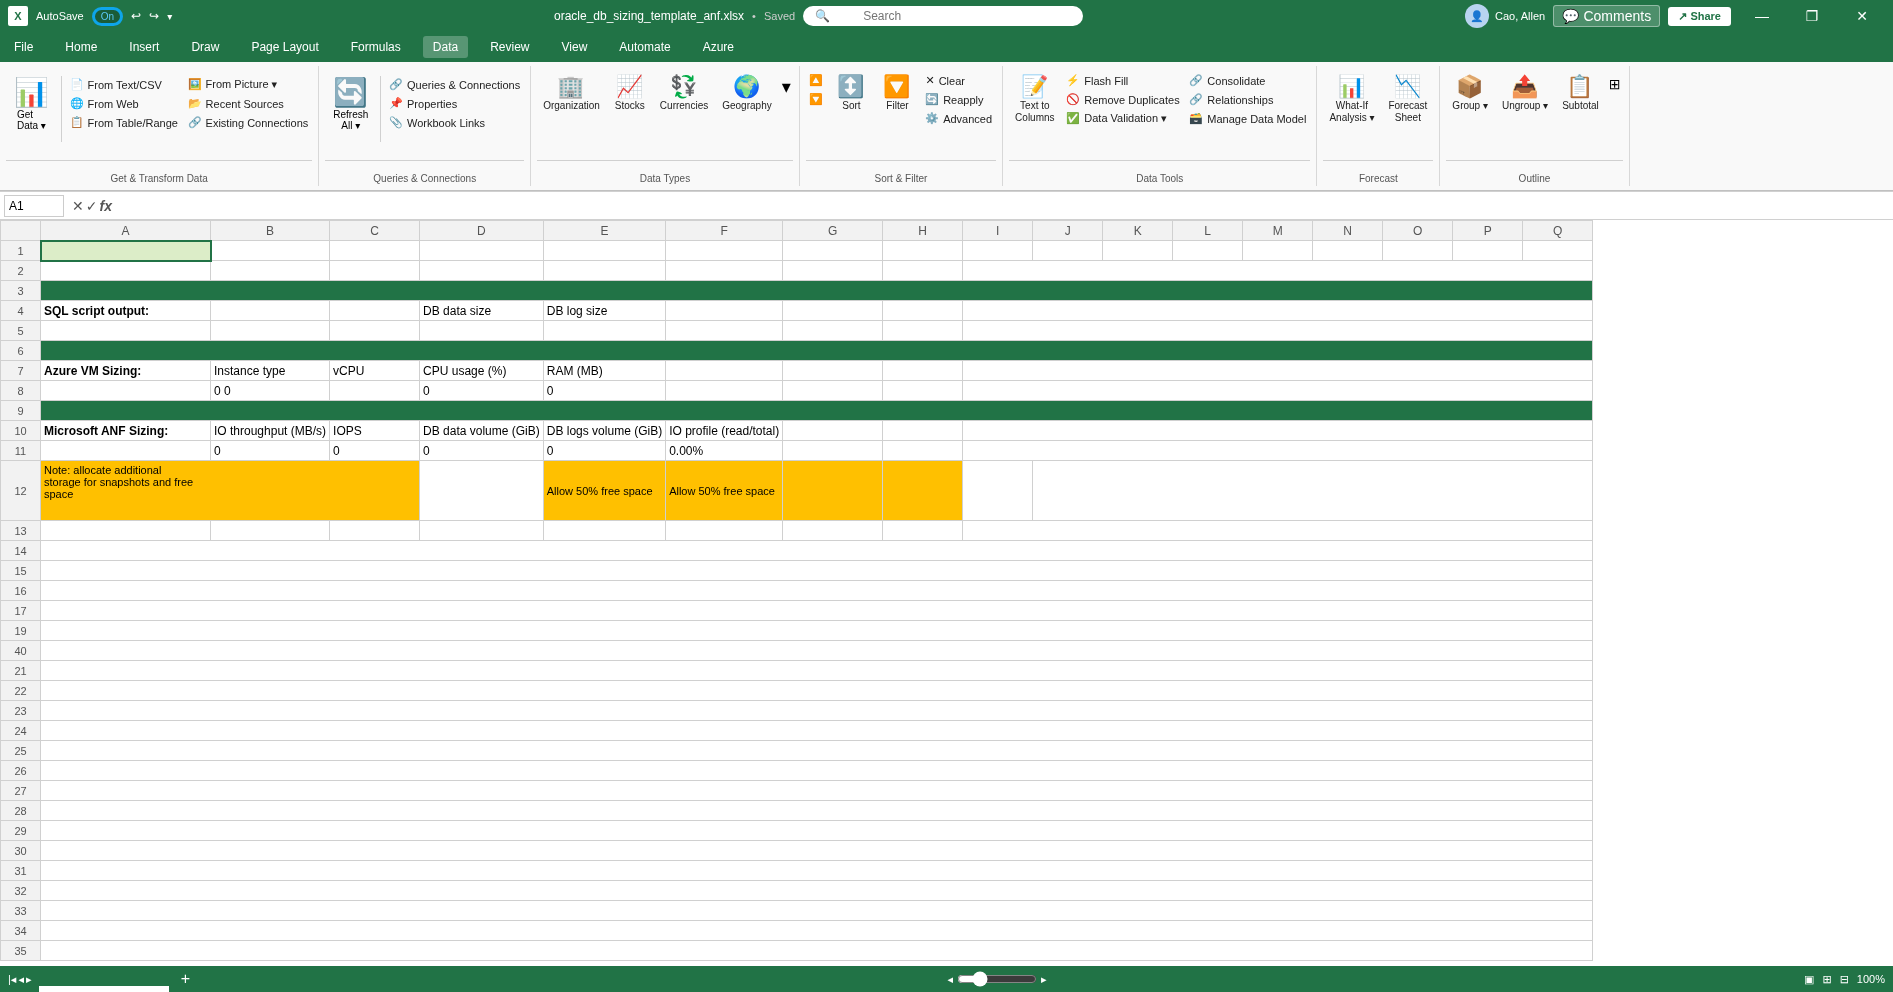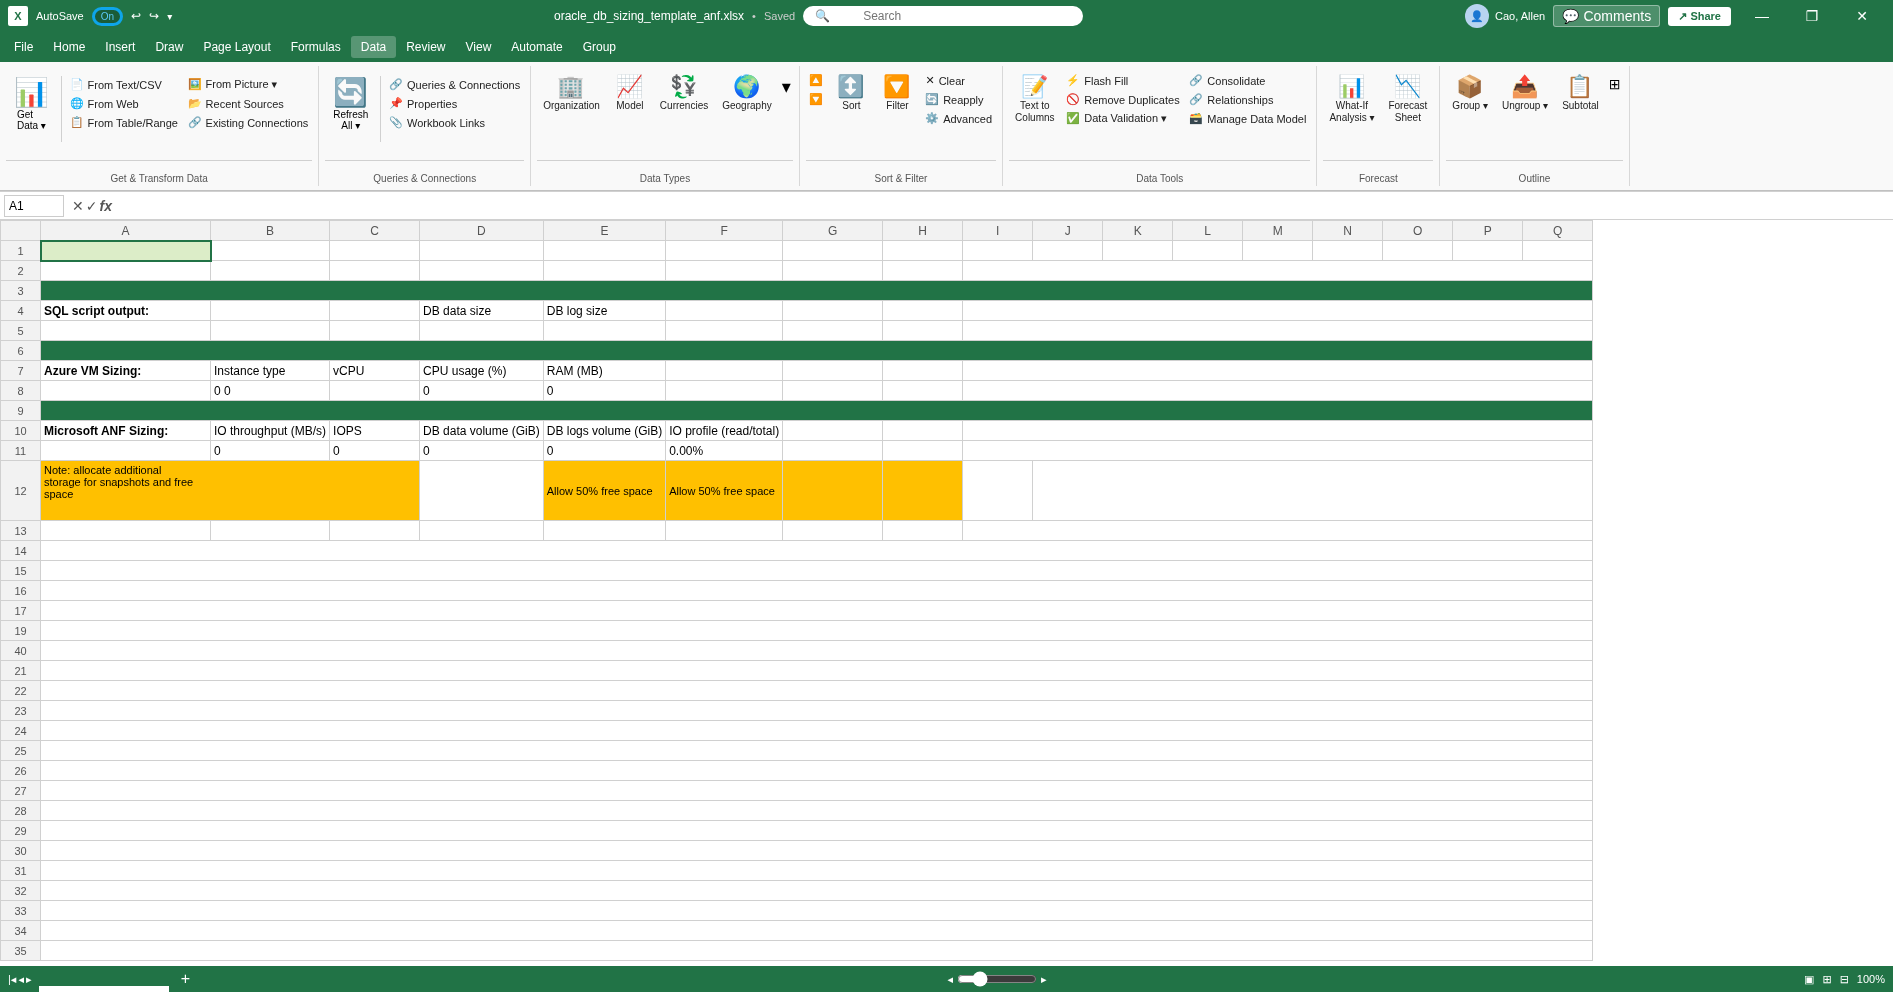--- a/index.html
+++ b/index.html
@@ -30,20 +30,21 @@
     .comments-btn { background: rgba(255,255,255,0.2); border: 1px solid rgba(255,255,255,0.4); border-radius: 3px; padding: 2px 8px; font-size: 14px; color: white; cursor: pointer; }
     .share-btn { background: white; color: #217346; border: none; border-radius: 3px; padding: 3px 10px; font-size: 11px; font-weight: 600; cursor: pointer; }
 
     
     .menu-bar {
       height: 30px;
       background: #217346;
       display: flex;
       align-items: center;
       padding: 0 4px;
+      gap: 12px;
     }
     .menu-item {
       padding: 4px 10px;
       color: white;
       font-size: 12px;
       cursor: pointer;
       border-radius: 3px;
     }
     .menu-item.active { background: rgba(255,255,255,0.25); }
 
@@ -277,21 +278,21 @@
   <div class="menu-item">File</div>
   <div class="menu-item">Home</div>
   <div class="menu-item">Insert</div>
   <div class="menu-item">Draw</div>
   <div class="menu-item">Page Layout</div>
   <div class="menu-item">Formulas</div>
   <div class="menu-item active">Data</div>
   <div class="menu-item">Review</div>
   <div class="menu-item">View</div>
   <div class="menu-item">Automate</div>
-  <div class="menu-item">Group</div>
+  <div class="menu-item">Azure</div>
 </div>
 
 <div class="ribbon">
   <div class="ribbon-content">
 
     <div class="ribbon-group">
       <div class="ribbon-group-inner">
 
         <div style="display:flex;flex-direction:column;align-items:center;">
           <div class="ribbon-btn-large">
@@ -361,21 +362,21 @@
     </div>
 
     <div class="ribbon-group">
       <div class="ribbon-group-inner">
         <div class="ribbon-btn">
           <div class="icon">🏢</div>
           <div class="label">Organization</div>
         </div>
         <div class="ribbon-btn">
           <div class="icon">📈</div>
-          <div class="label">Model</div>
+          <div class="label">Stocks</div>
         </div>
         <div class="ribbon-btn">
           <div class="icon">💱</div>
           <div class="label">Currencies</div>
         </div>
         <div class="ribbon-btn">
           <div class="icon">🌍</div>
           <div class="label">Geography</div>
         </div>
         <div style="font-size:18px;padding:4px 2px;cursor:pointer;align-self:flex-start;">▾</div>

